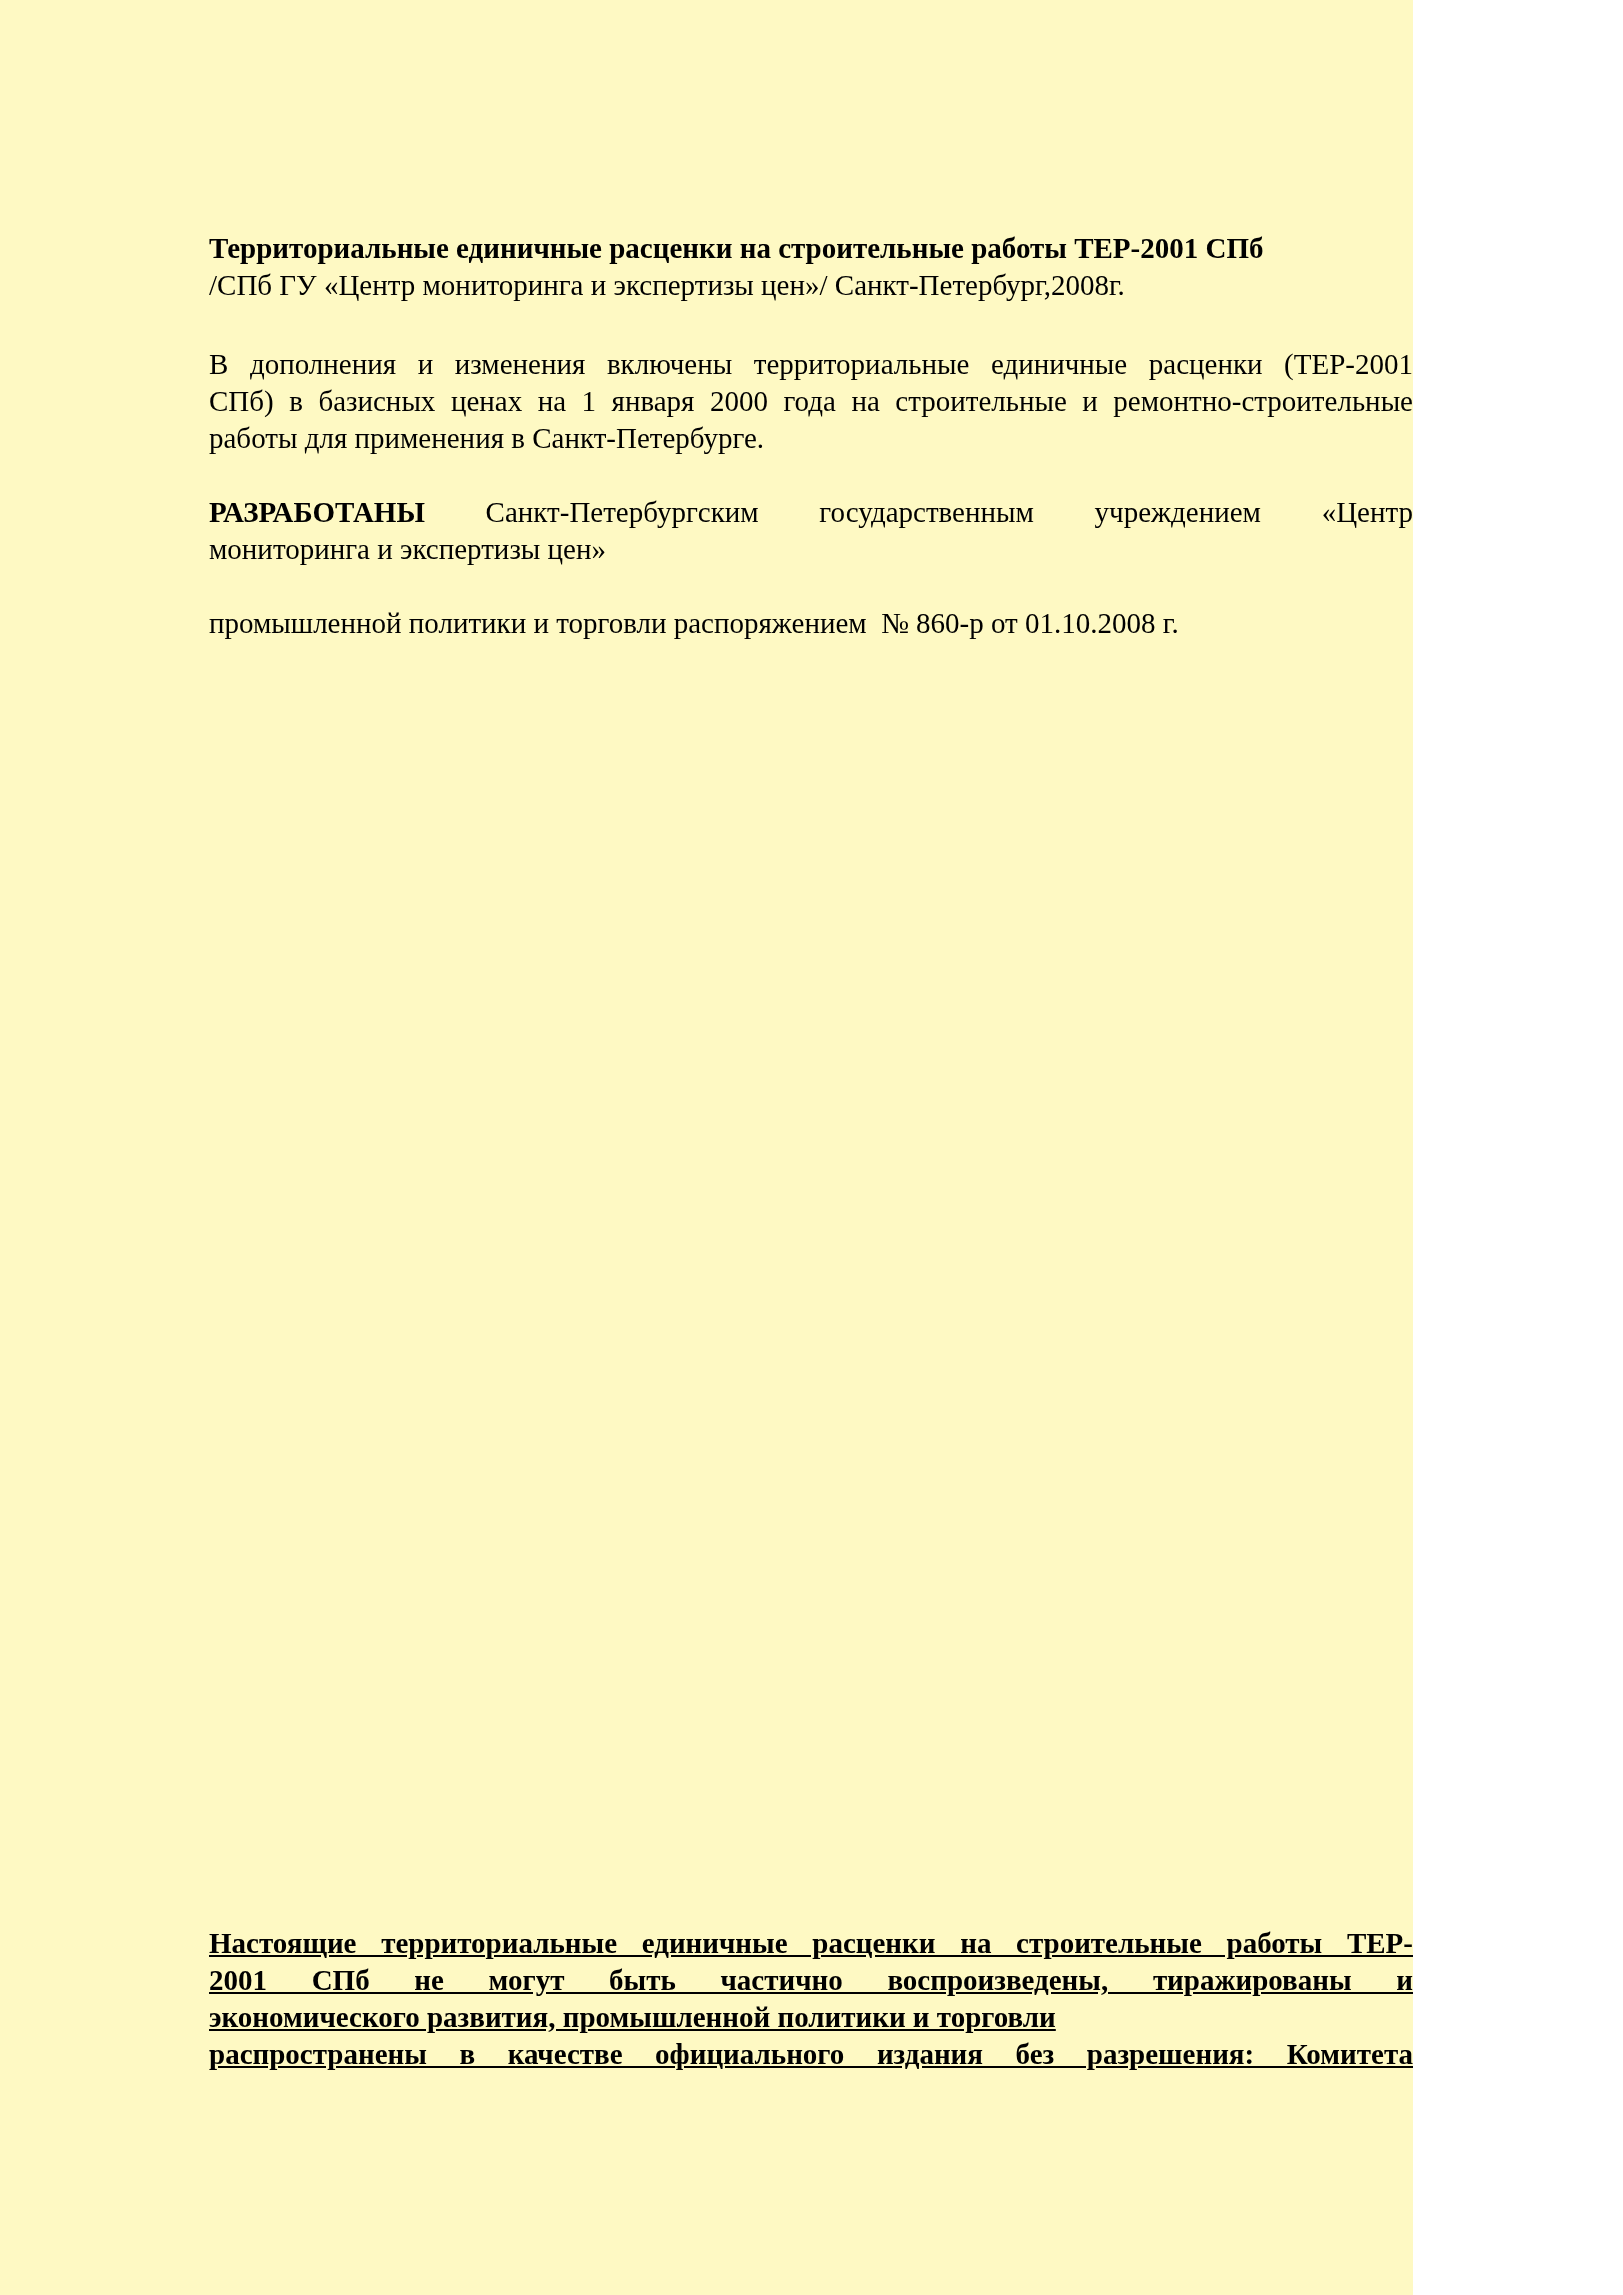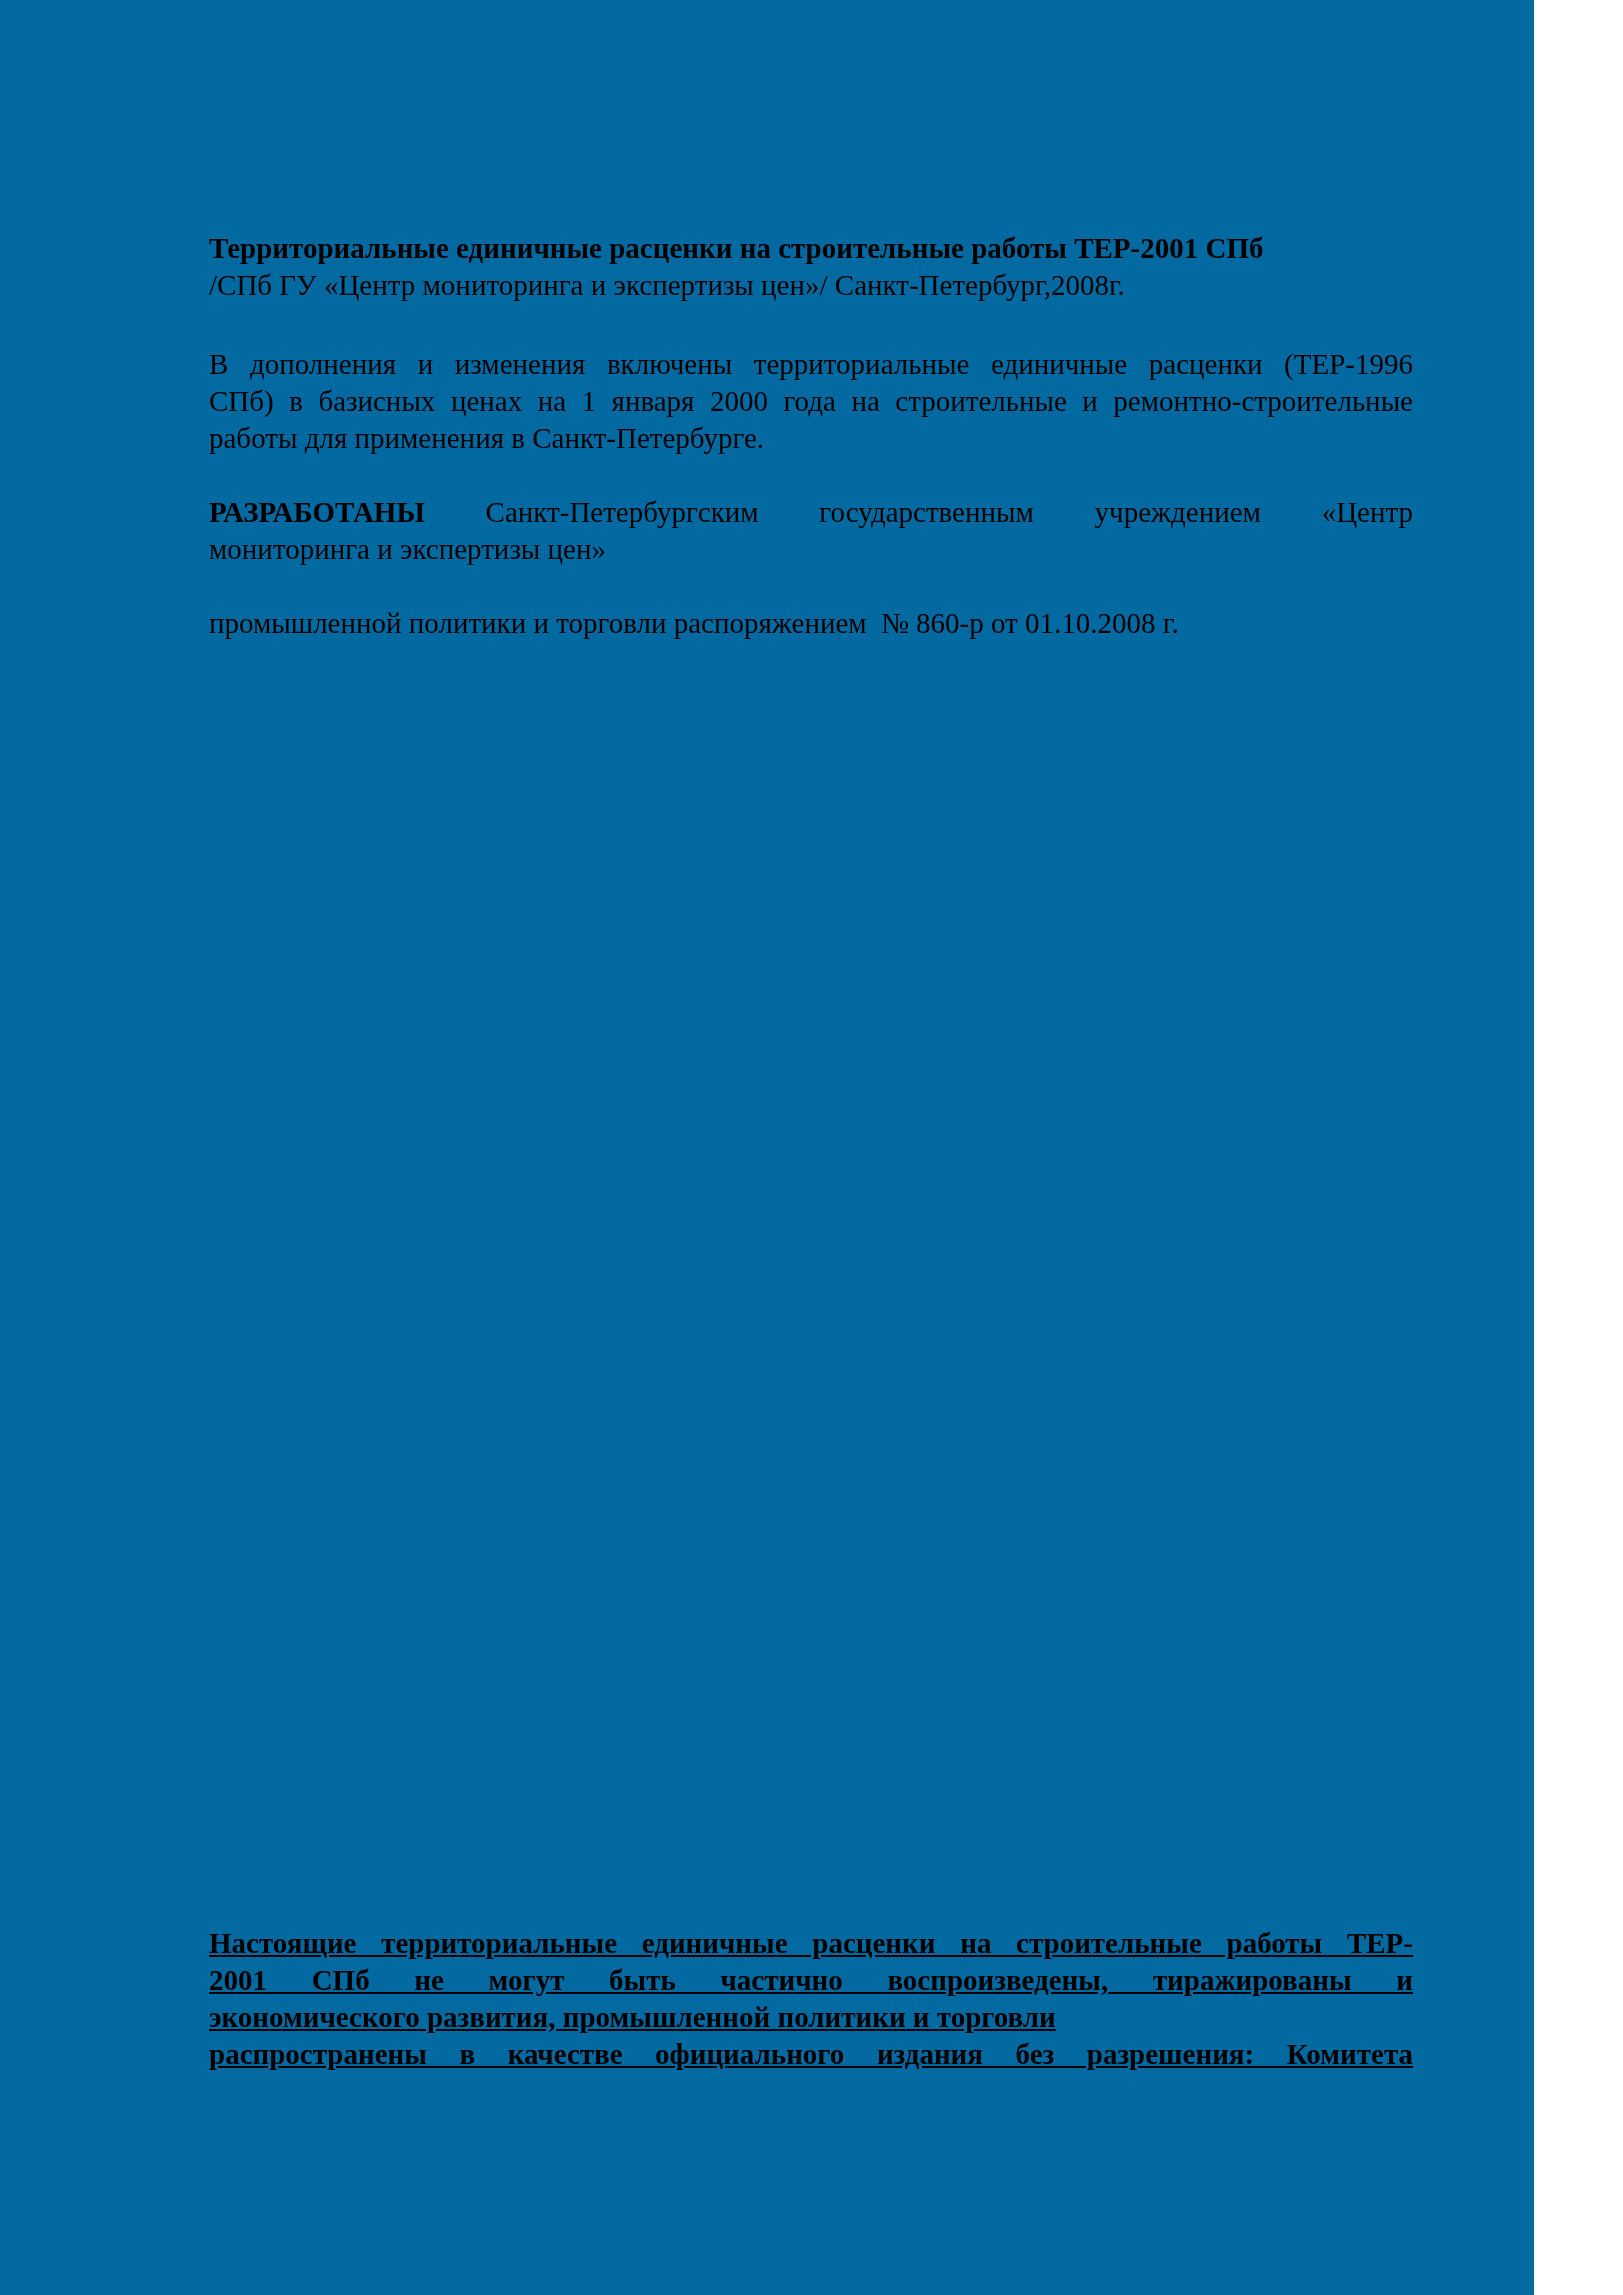--- a/index.html
+++ b/index.html
@@ -2,23 +2,23 @@
 <html style="font-size:10.5px"><head>
 <meta charset="utf-8">
 <style>
   html, body {
     margin: 0;
     padding: 0;
     background: #ffffff;
   }
   .page {
     position: relative;
-    width: 1534px;
+    width: 1413px;
     height: 2295px;
-    background: #0369a1;
+    background: #fef9c3;
     color: #000000;
     font-family: "Liberation Serif", "DejaVu Serif", serif;
     font-size: 29px;
     line-height: 37px;
     overflow: hidden;
   }
   .content {
     position: absolute;
     left: 209px;
     top: 230px;
@@ -51,21 +51,21 @@
 </head>
 <body>
 
 <div class="page">
   <div class="content">
     <div class="para">
         <div class="line"><span class="b">Территориальные единичные расценки на строительные работы ТЕР-2001 СПб</span></div>
         <div class="line"><span>/СПб ГУ «Центр мониторинга и экспертизы цен»/ Санкт-Петербург,2008г.</span></div>
       </div>
     <div class="para gap-lg">
-        <div class="line j"><span>В дополнения и изменения включены территориальные единичные расценки (ТЕР-1996</span></div>
+        <div class="line j"><span>В дополнения и изменения включены территориальные единичные расценки (ТЕР-2001</span></div>
         <div class="line j"><span>СПб) в базисных ценах на 1 января 2000 года на строительные и ремонтно-строительные</span></div>
         <div class="line"><span>работы для применения в Санкт-Петербурге.</span></div>
       </div>
     <div class="para gap-md">
         <div class="line j"><span class="b">РАЗРАБОТАНЫ</span><span> Санкт-Петербургским государственным учреждением «Центр</span></div>
         <div class="line"><span>мониторинга и экспертизы цен»</span></div>
       </div>
     <div class="para">
         <div class="line"><span>промышленной политики и торговли распоряжением &nbsp;№ 860-р от 01.10.2008 г.</span></div>
       </div>

